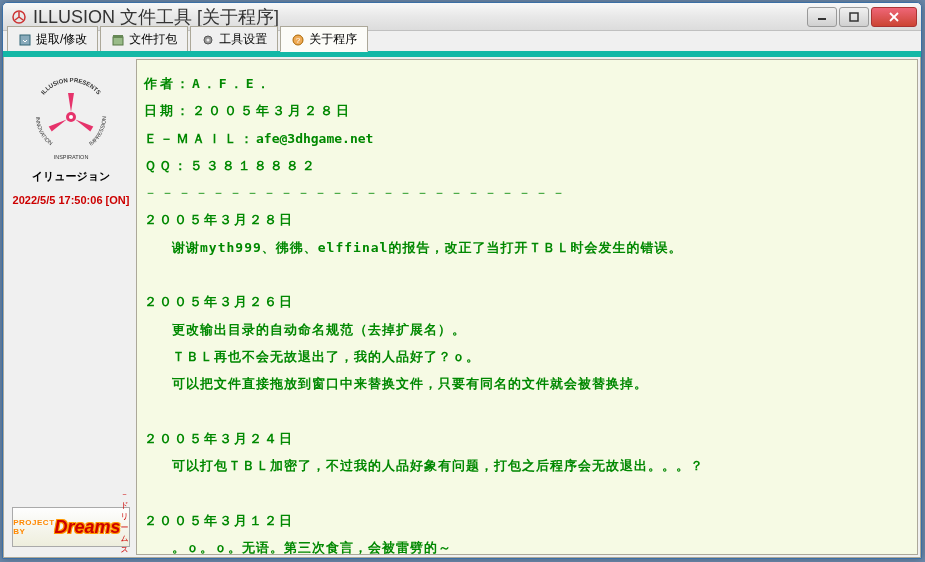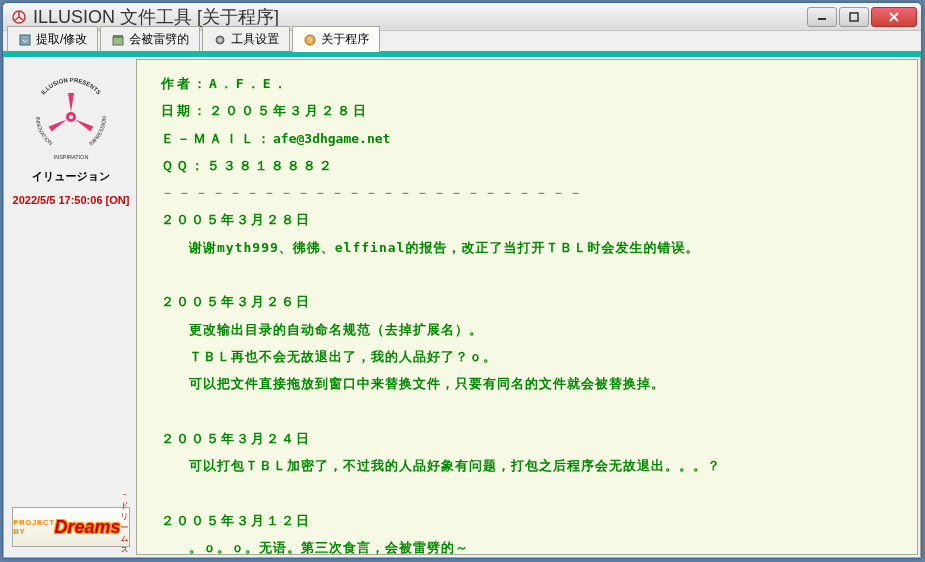--- a/index.html
+++ b/index.html
@@ -21,21 +21,21 @@
 .logo-box { width: 118px; text-align: center; }
 .logo-circle { width: 100px; height: 100px; margin: 0 auto; position: relative; }
 .logo-circle svg { width:100%; height:100%; }
 .logo-sub { font-size: 11px; font-weight: bold; margin-top: 2px; }
 .datetime { margin-top: 10px; font-size: 11px; font-weight: bold; color: #c00; text-align:center; }
 .sidebar-spacer { flex: 1; }
 .dreams-badge { width: 118px; height: 40px; border: 1px solid #aaa; background: linear-gradient(to bottom,#fefefe,#eeeedd); display:flex; flex-direction:row; align-items:center; justify-content:center; padding:2px; }
 .dreams-top { font-size: 8px; color: #f80; font-weight: bold; letter-spacing: 0.5px; }
 .dreams-main { font-family: "Arial Black", sans-serif; font-size: 18px; font-style: italic; font-weight: 900; line-height:1; color:#c00; text-shadow: 1px 1px 0 #f90, -1px -1px 0 #f90, 1px -1px 0 #f90, -1px 1px 0 #f90; }
 .dreams-sub { font-size: 8px; color:#c00; }
-.content { flex:1; background:#f6fae4; border:1px solid #aca899; overflow-y:scroll; padding: 10px 24px; font-family: "SimSun","MS Gothic",monospace; font-size: 13px; color: #0a0; line-height: 2.1; }
+.content { flex:1; background:#f6fae4; border:1px solid #aca899; overflow-y:scroll; padding: 10px 7px; font-family: "SimSun","MS Gothic",monospace; font-size: 13px; color: #0a0; line-height: 2.1; }
 .content .hdr { font-weight: bold; letter-spacing: 3px; color:#080; }
 .content .email-val { letter-spacing: 0; font-family: monospace; }
 .content .sep { letter-spacing: 4px; color:#080; }
 .content .date { font-weight: bold; letter-spacing: 2px; color:#080; }
 .content .note { padding-left: 28px; font-weight: bold; color:#080; letter-spacing: 1px; }
 ::-webkit-scrollbar { width: 17px; }
 ::-webkit-scrollbar-track { background: #f0f0f0; border-left:1px solid #ddd;}
 ::-webkit-scrollbar-thumb { background: #cdcdcd; border:1px solid #aaa; border-radius:2px;}
 ::-webkit-scrollbar-button { background:#e8e8e8; height:17px; border:1px solid #aaa;}
 </style>
@@ -81,21 +81,21 @@
         </span>
       <span>提取/修改</span>
     </div>
     <div class="tab">
       <span class="tab-icon">
           <svg viewBox="0 0 14 14">
             <rect x="2" y="4" width="10" height="8" fill="#9b8" stroke="#574"></rect>
             <rect x="2" y="2" width="10" height="3" fill="#685"></rect>
           </svg>
         </span>
-      <span>会被雷劈的</span>
+      <span>文件打包</span>
     </div>
     <div class="tab">
       <span class="tab-icon">
           <svg viewBox="0 0 14 14">
             <circle cx="7" cy="7" r="4" fill="#999" stroke="#555"></circle>
             <circle cx="7" cy="7" r="1.5" fill="#eee"></circle>
           </svg>
         </span>
       <span>工具设置</span>
     </div>

